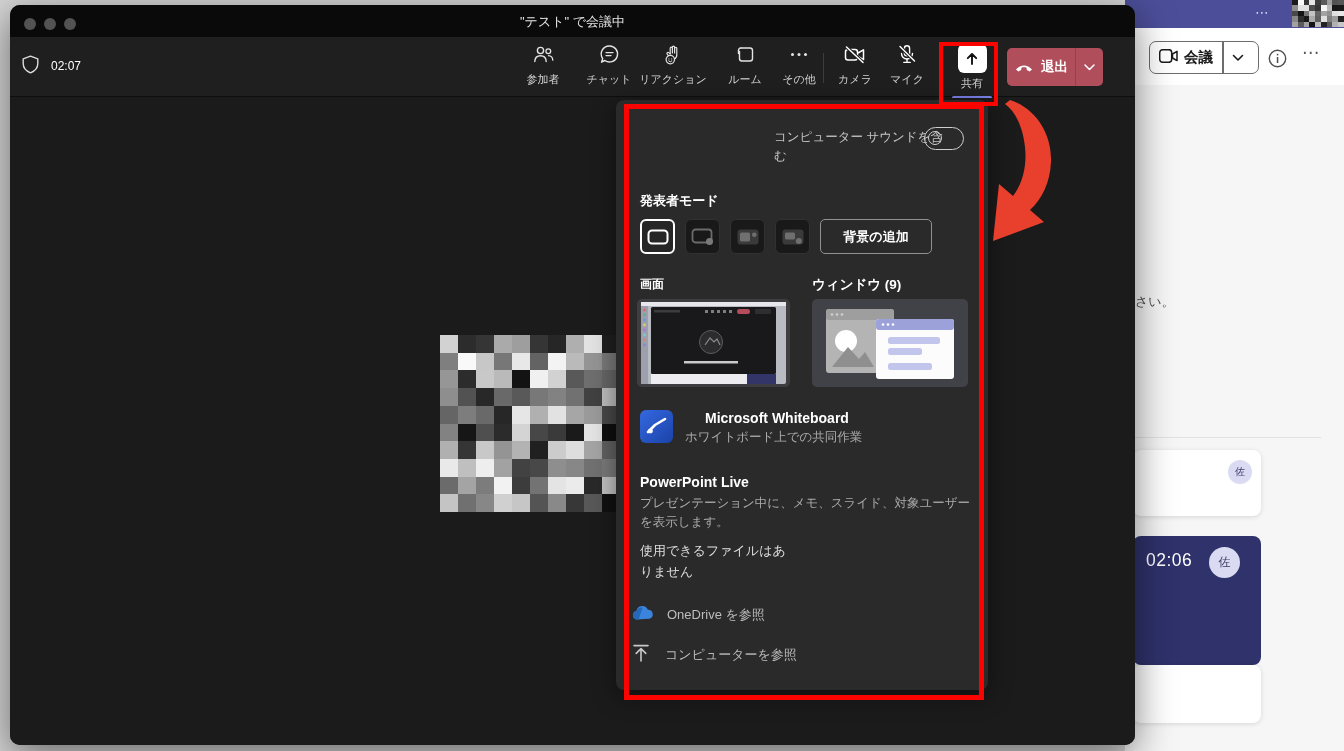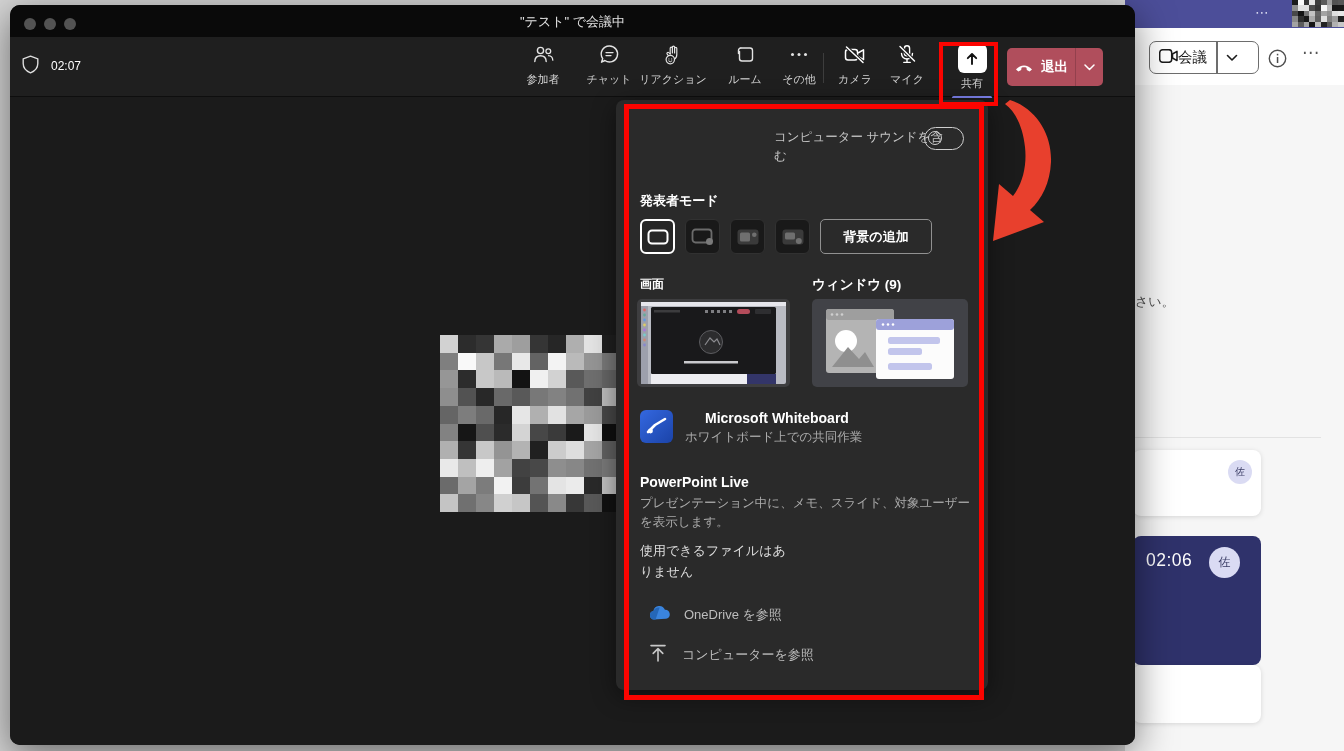--- a/index.html
+++ b/index.html
@@ -10,21 +10,21 @@
     -webkit-font-smoothing:antialiased;
   }
 
   
   #bg-window { position:absolute; left:1125px; top:0; width:219px; height:751px; background:#f6f6f6; }
   #bg-header { position:absolute; left:0; top:0; right:0; height:28px; background:#4c4e99; }
   #bg-header-dots { position:absolute; left:130px; top:4px; color:#d3d4ec; font-size:14px; letter-spacing:1px; }
   #bg-avatar-mosaic { position:absolute; right:0; top:0; width:52px; height:27px; display:grid; overflow:hidden; }
   #bg-toolbar { position:absolute; left:0; top:28px; right:0; height:57px; background:#ffffff; }
   #meeting-split-btn { position:absolute; left:24px; top:13px; height:33px; width:110px; border:1.5px solid #6d6d6d; border-radius:7px; background:#fff; display:flex; align-items:stretch; }
-  #meeting-split-btn .main { display:flex; align-items:center; padding:0 9px; font-weight:400; font-size:14.5px; color:#1b1b1b; }
+  #meeting-split-btn .main { display:flex; align-items:center; gap:6px; padding:0 9px; font-weight:700; font-size:14.5px; color:#1b1b1b; }
   #meeting-split-btn .sep { width:1.5px; background:#6d6d6d; }
   #meeting-split-btn .chev { width:29px; display:flex; align-items:center; justify-content:center; }
   #bg-info { position:absolute; left:143px; top:21px; }
   #bg-more { position:absolute; left:177px; top:14px; color:#555; font-size:17px; letter-spacing:1px; }
   #bg-banner { position:absolute; left:0; top:85px; right:0; height:45px; background:#3a3c71; }
   #join-btn { position:absolute; left:86px; top:8px; width:100px; height:30px; background:#7477d1; color:#fff; font-size:14.5px; border:none; border-radius:4px; display:flex; align-items:center; justify-content:center; }
   #bg-clipped-text { position:absolute; left:10px; top:293px; font-size:13px; color:#4c4c4c; }
   #bg-divider { position:absolute; left:10px; top:437px; width:186px; height:1px; background:#e2e2e2; }
   .bg-card { position:absolute; left:8px; width:128px; background:#fff; border-radius:8px; box-shadow:0 1px 5px rgba(0,0,0,.13); }
   #bg-card-1 { top:450px; height:66px; }
@@ -71,21 +71,21 @@
   #sp-screen-label { position:absolute; left:24px; top:176px; color:#fff; font-size:12px; font-weight:700; }
   #sp-windows-label { position:absolute; left:196px; top:176px; color:#fff; font-size:13.5px; font-weight:700; }
   #sp-screen-thumb { position:absolute; left:21px; top:199px; width:153px; height:88px; }
   #sp-windows-thumb { position:absolute; left:196px; top:199px; width:156px; height:88px; }
   #sp-wb-row { position:absolute; left:24px; top:310px; display:flex; gap:12px; }
   #sp-wb-text .t { color:#fff; font-size:14px; font-weight:700;margin-left:20px; }
   #sp-wb-text .s { color:#ababab; font-size:12.5px; margin-top:3px; }
   #sp-ppt-title { position:absolute; left:24px; top:374px; color:#fff; font-size:14px; font-weight:700; }
   #sp-ppt-desc { position:absolute; left:24px; top:394px; width:336px; color:#ababab; font-size:12.5px; line-height:1.5; }
   #sp-nofiles { position:absolute; left:24px; top:441px; width:150px; color:#dedede; font-size:13px; line-height:1.6; }
-  .sp-browse { position:absolute; left:32px; display:flex; align-items:center; gap:14px; color:#bdbdbd; font-size:13px; }
+  .sp-browse { position:absolute; left:15px; display:flex; align-items:center; gap:14px; color:#bdbdbd; font-size:13px; }
   #sp-onedrive-row { top:506px; }
   #sp-computer-row { top:543px; }
 
   
   .red-box { position:absolute; border:4px solid #fb0400; z-index:50; pointer-events:none; }
   #red-box-share { left:939px; top:42px; width:59px; height:64px; }
   #red-box-panel { left:624px; top:104px; width:360px; height:596px; border-width:5px; }
   #red-arrow { position:absolute; left:980px; top:95px; z-index:50; pointer-events:none; }
 </style>
 </head>

